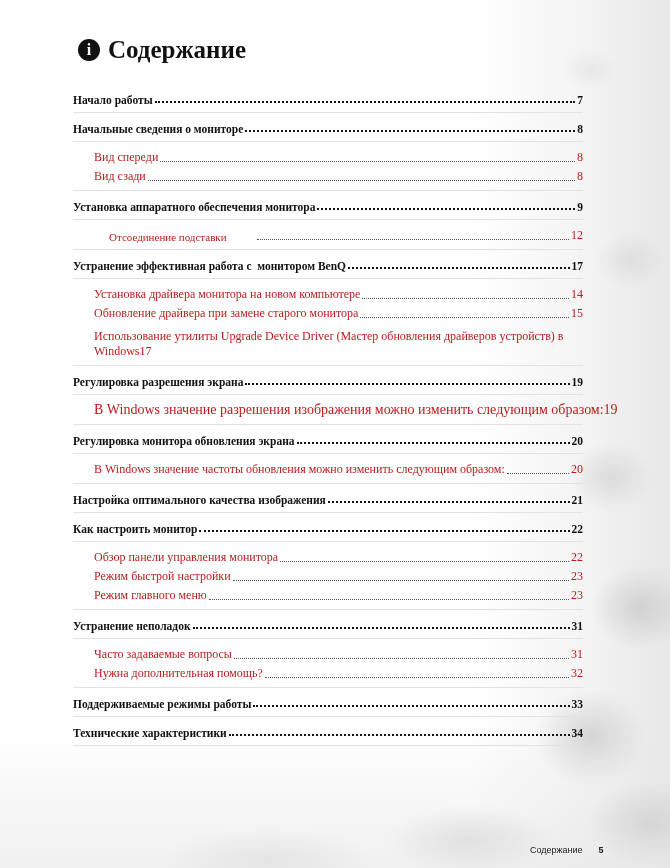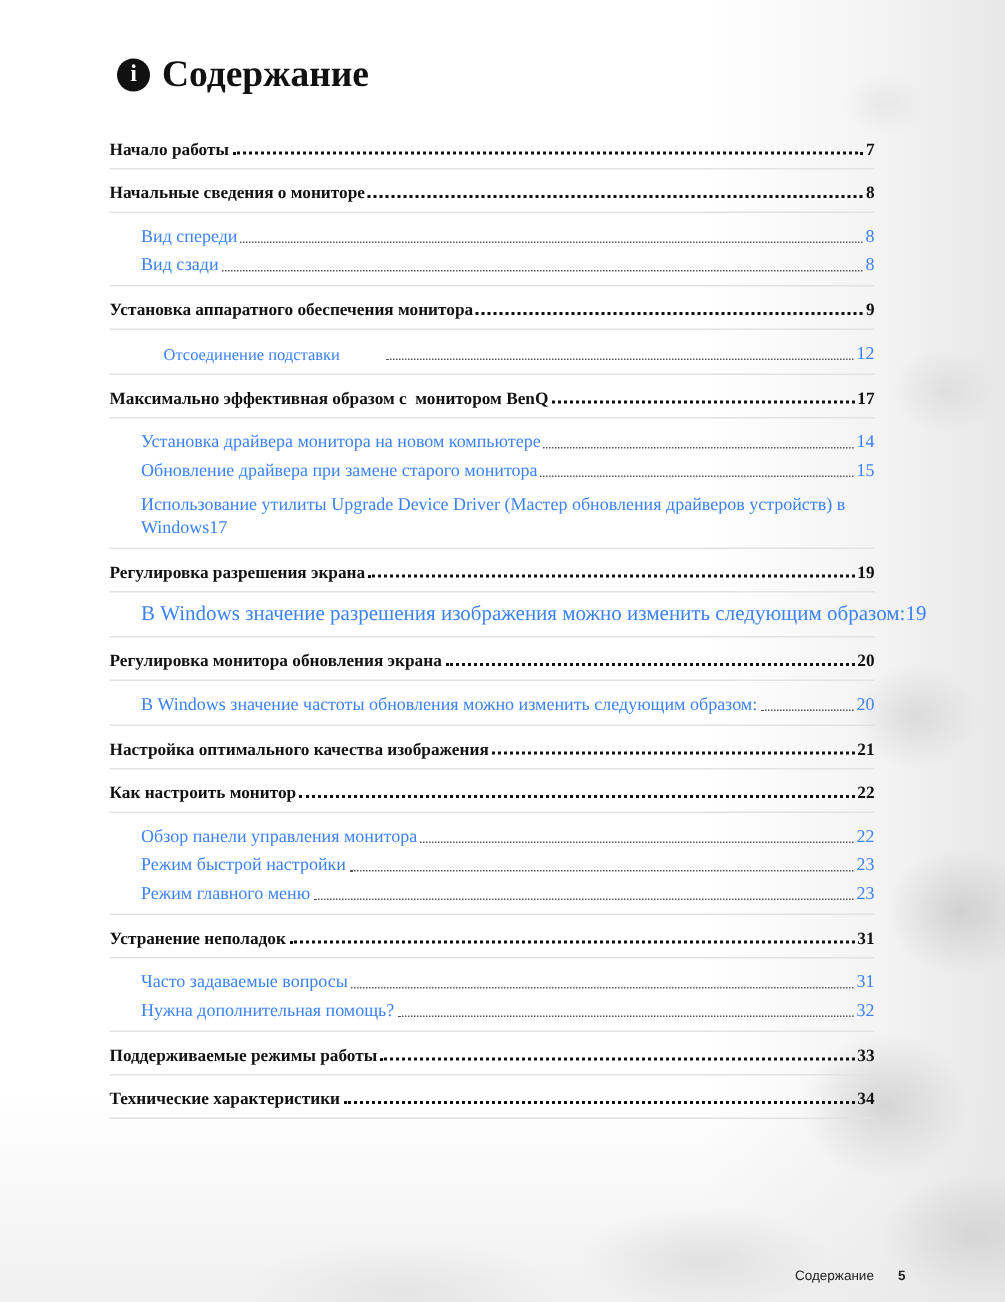--- a/index.html
+++ b/index.html
@@ -45,21 +45,21 @@
     display: flex; align-items: flex-end; white-space: nowrap;
   }
   .row .label { flex: 0 0 auto; }
   .row .dots {
     flex: 1 1 auto; overflow: hidden; margin: 0 2px;
     border-bottom: 1.5px dotted #333; height: 0; position: relative; top: -3px;
   }
   .row .page { flex: 0 0 auto; }
   .lvl1 { font-weight: bold; font-size: 11.5px; height: 14px; }
   .lvl1 .dots { border-bottom: 2px dotted #111; }
-  .lvl2 { font-size: 12px; color: #3b82f6; padding-left: 21px; height: 15px; }
+  .lvl2 { font-size: 12px; color: #b91c1c; padding-left: 21px; height: 15px; }
   .lvl2 .dots { border-bottom: 1px dotted #555; }
   .lvl2.spaced .dots { border-bottom: 1.5px dotted #555; margin-left: 30px; letter-spacing: 4px; }
   .lvl2.wrap { white-space: normal; display: block; line-height: 15px; height: auto; padding-right: 0; }
   .sep {
     height: 1px; background: #e2e2e2; margin: 6px 0 8px 0;
   }
   .gap-s { height: 4px; }
   .footer {
     position: absolute; left: 530px; top: 845px;
     font-family: "Liberation Sans", sans-serif; font-size: 9px; color: #222;
@@ -113,21 +113,21 @@
   </div>
   <div class="sep"></div>
   <div class="row lvl2 spaced">
     <span class="label" style="font-size:11px;padding-left:15px;">Отсоединение подставки</span>
       <span class="dots"></span>
       <span class="page">12</span>
   </div>
   <div class="sep"></div>
 
   <div class="row lvl1">
-    <span class="label" style="white-space:pre;">Максимально эффективная образом с  монитором BenQ</span>
+    <span class="label" style="white-space:pre;">Устранение эффективная работа с  монитором BenQ</span>
       <span class="dots"></span>
       <span class="page">17</span>
   </div>
   <div class="sep"></div>
   <div class="row lvl2">
     <span class="label">Установка драйвера монитора на новом компьютере</span>
       <span class="dots"></span>
       <span class="page">14</span>
   </div>
   <div class="gap-s"></div>

